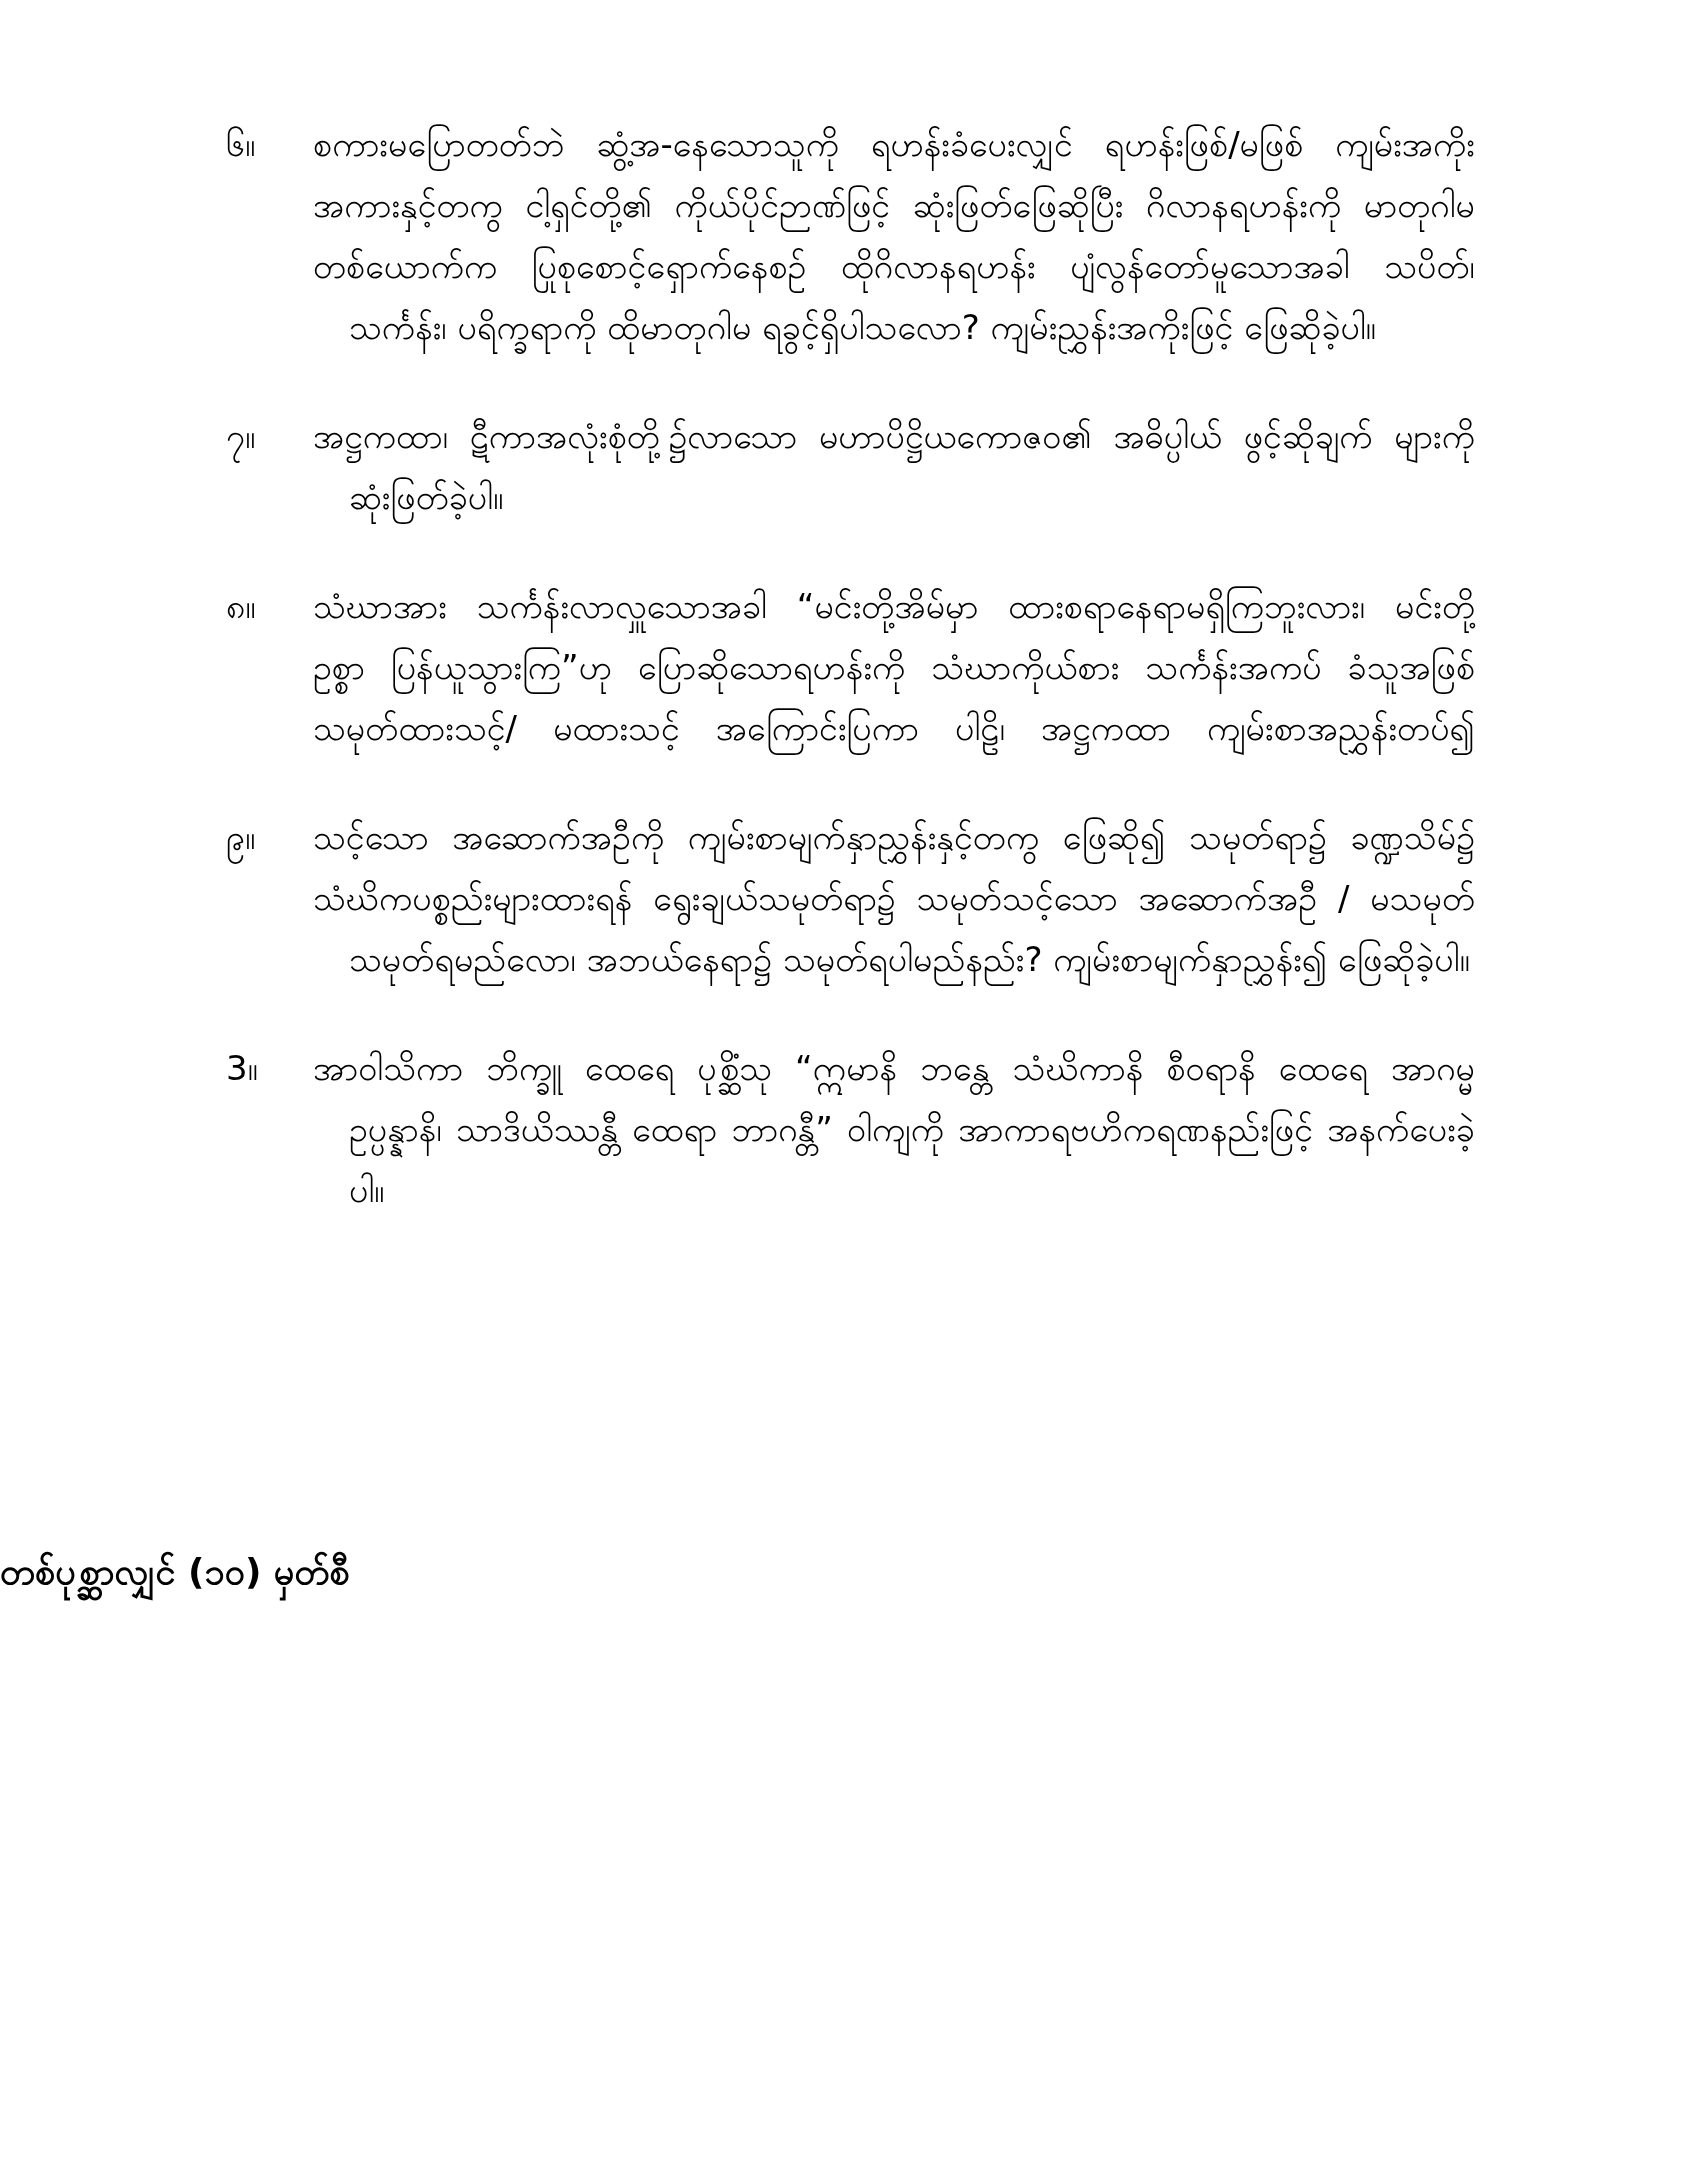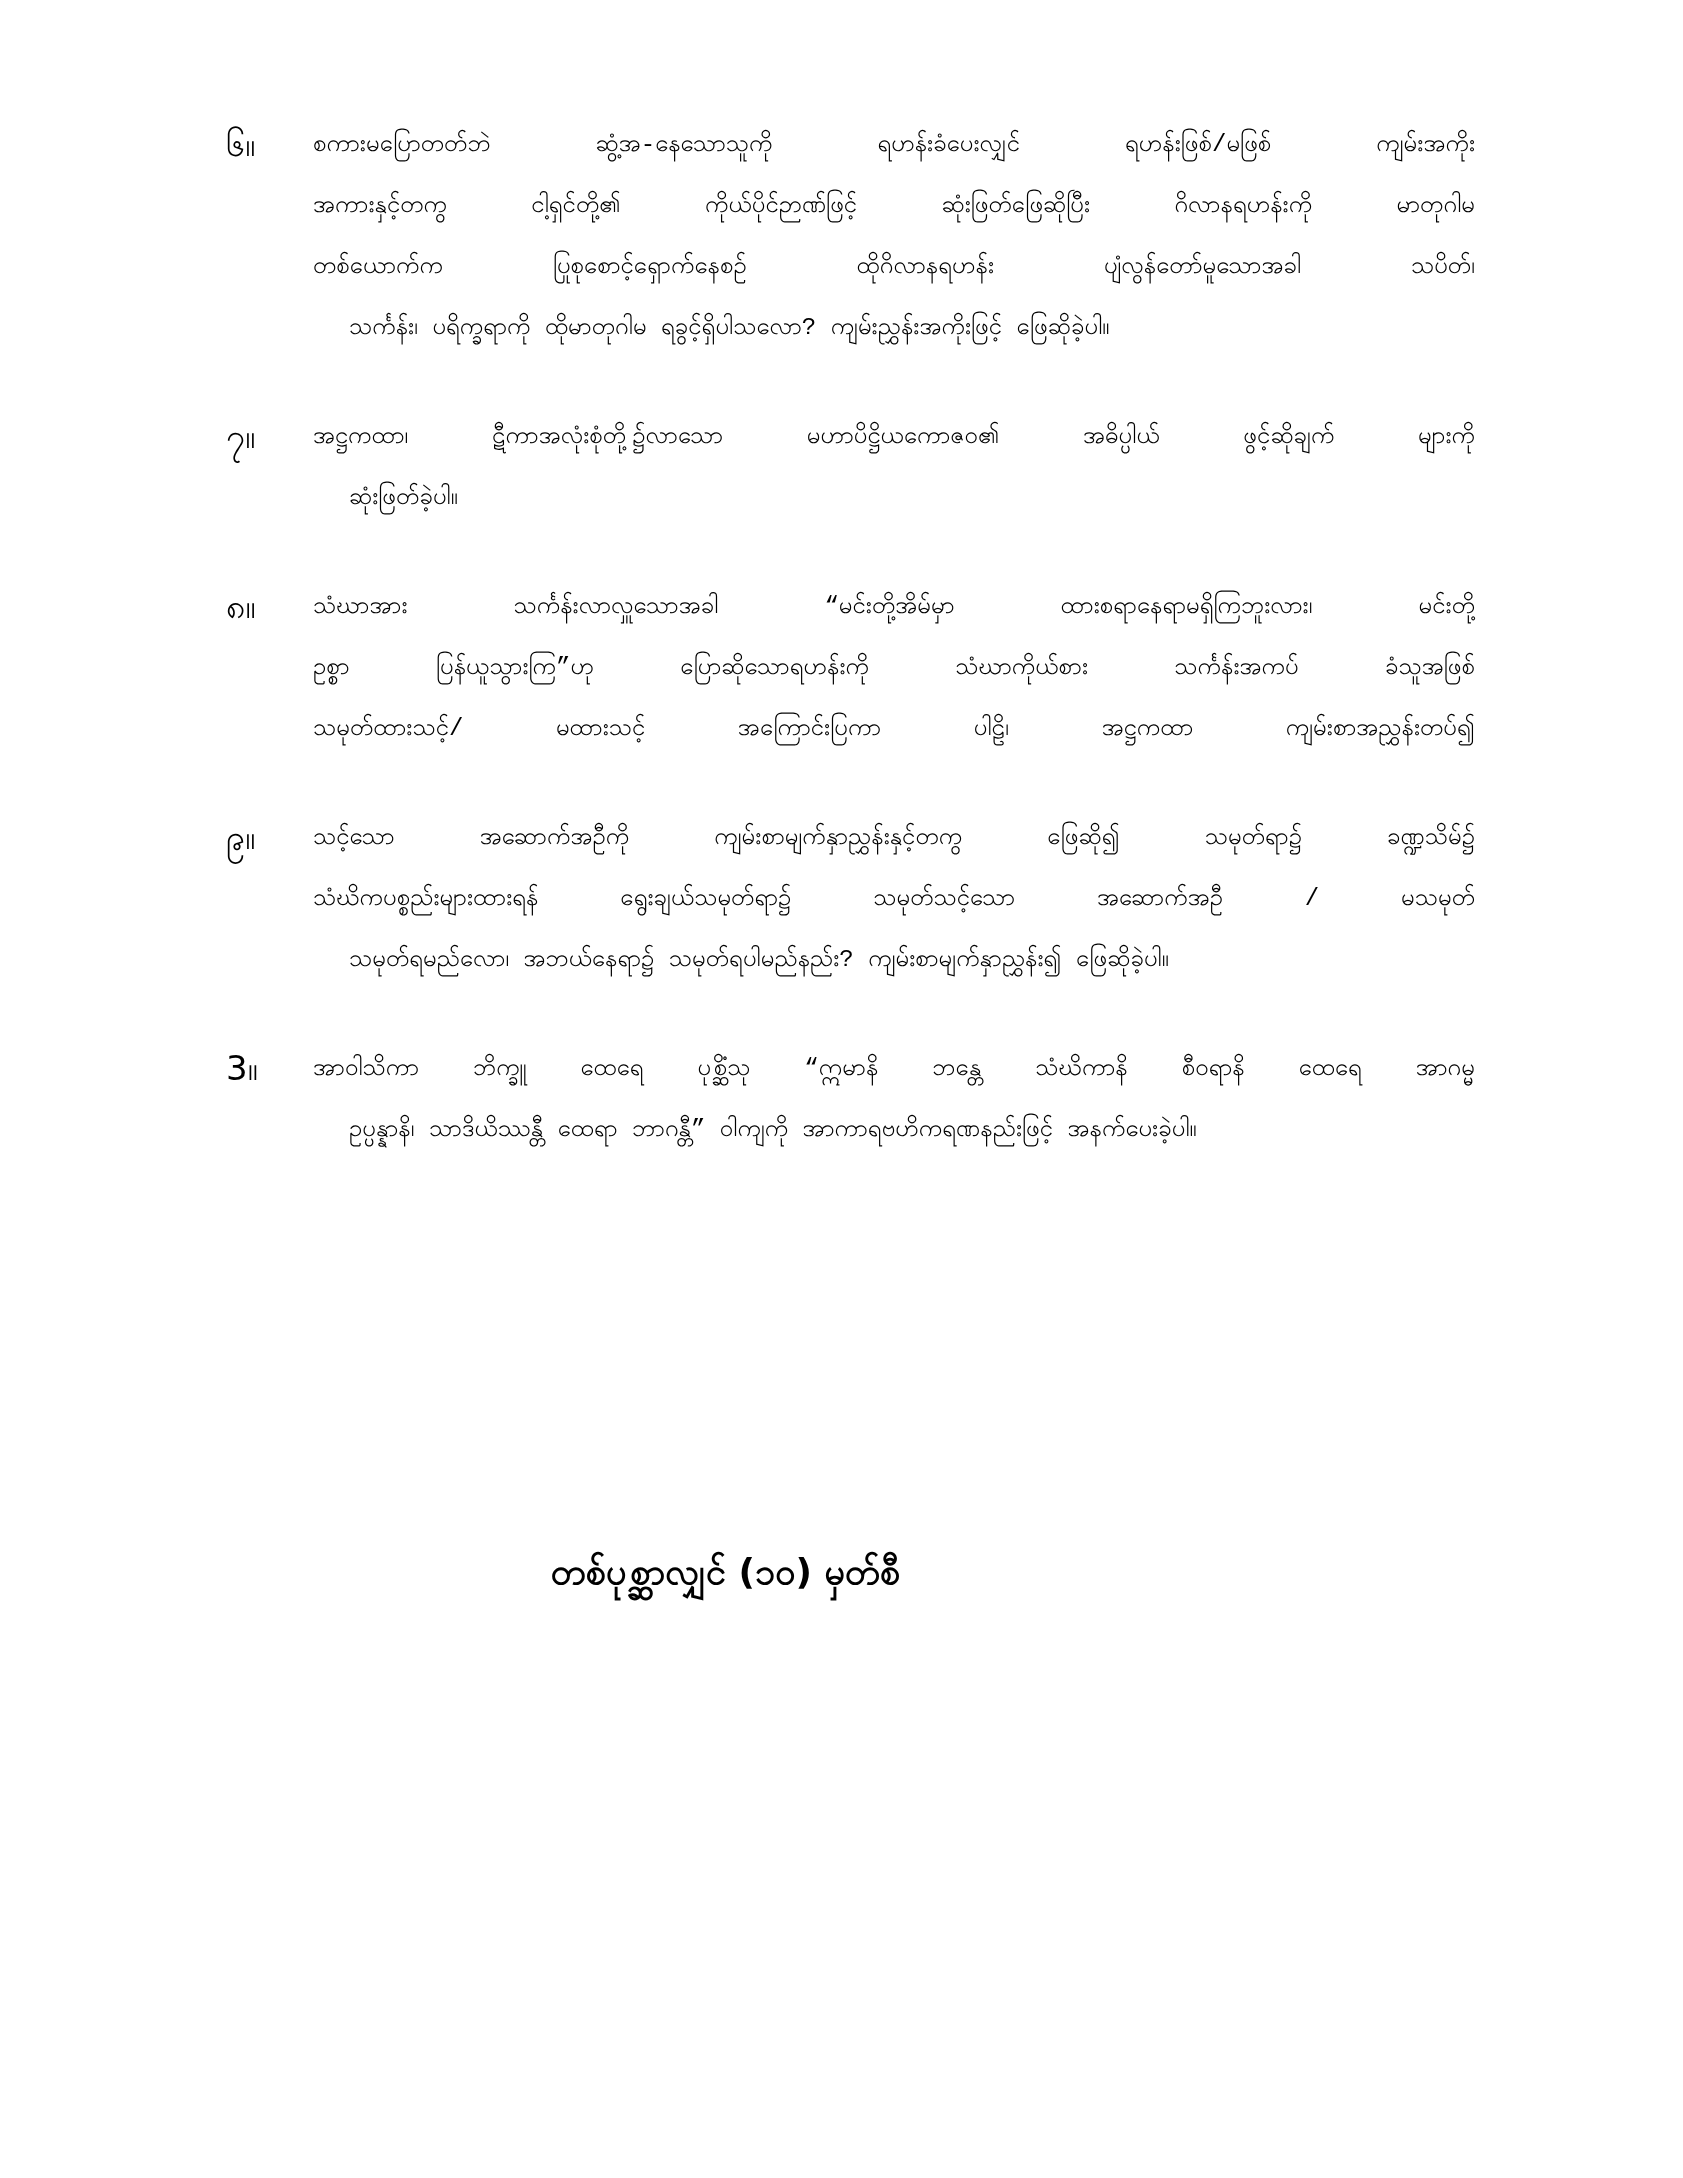--- a/index.html
+++ b/index.html
@@ -30,39 +30,38 @@
   .num {
     flex: 0 0 87px;
     width: 87px;
     font-size: 34px;
     line-height: 61px;
     white-space: nowrap;
   }
   .body {
     flex: 1 1 auto;
     min-width: 0;
-    font-size: 24px;
+    font-size: 34px;
     line-height: 61px;
-    font-family: Liberation Mono, monospace;
   }
   .line {
     text-align: justify;
     text-align-last: justify;
     overflow-wrap: break-word;
   }
   .line.last {
     text-align-last: left;
     margin-left: 36px;
   }
   .marks {
     position: absolute;
     left: 0;
     top: 1547px;
     width: 1451px;
-    text-align: center;
+    text-align: left;
     font-size: 36px;
     font-weight: bold;
     line-height: 50px;
   }
 </style>
 </head>
 <body>
 
 <div class="page">
 

